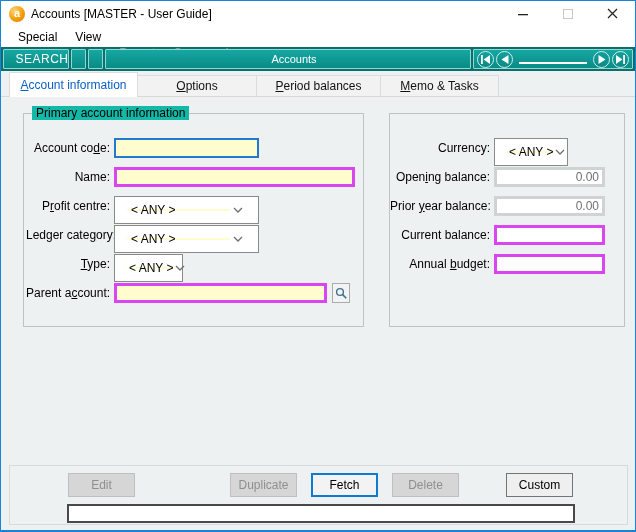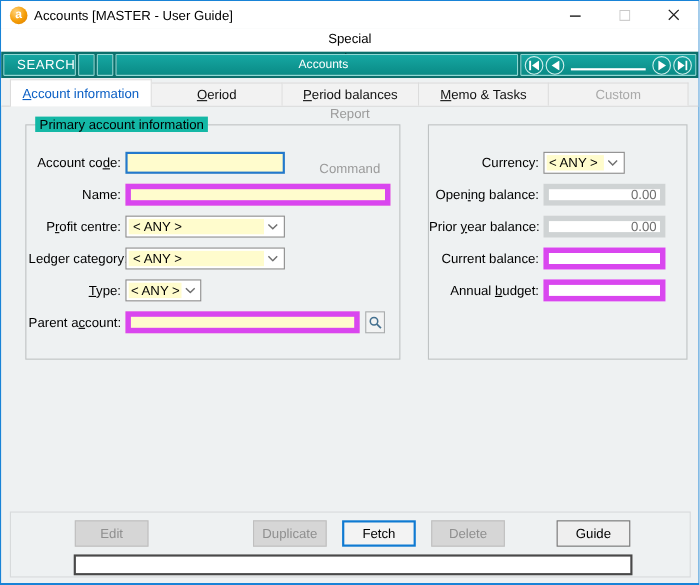--- a/index.html
+++ b/index.html
@@ -16,21 +16,21 @@
   .titlebar { height:25px; background:#fff; display:flex; align-items:center; padding-left:8px; }
   .app-icon {
     width:16px; height:16px; border-radius:50%;
     background:radial-gradient(circle at 35% 30%, #ffd27a 0%, #f59d06 55%, #d97c00 100%);
     color:#fff; font-weight:bold; font-size:11px; line-height:15px; text-align:center;
   }
   .title-text { margin-left:6px; font-size:12px; }
   .win-controls { margin-left:auto; display:flex; height:100%; }
   .win-btn { width:45px; height:100%; display:flex; align-items:center; justify-content:center; }
   
-  .menubar { height:21px; background:#fff; display:flex; align-items:center; padding-left:0;flex-direction:column; }
+  .menubar { height:21px; background:#fff; display:flex; align-items:center; padding-left:8px; }
   .menu-item { padding:2px 9px; }
   .menu-item.disabled { color:#9b9b9b;margin-top:32px; }
   
   .banner { height:24px; background:#0b6f6b; display:flex; gap:2px; padding:2px; }
   .seg {
     background:linear-gradient(#16a7a2, #0a8b86);
     border:1px solid #8fd8d4; border-radius:1px;
     display:flex; align-items:center; justify-content:center;padding-left:12px;
   }
   .seg-search { width:66px; color:#fff; font-size:12px; letter-spacing:.5px; }
@@ -62,29 +62,29 @@
   .groupbox { position:absolute; border:1px solid #bfc3c4; }
   .gb-title { position:absolute; top:-8px; left:8px; background:#14b8a6; padding:0 4px; white-space:nowrap; }
   .g-primary  { left:22px;  top:112px; width:341px; height:214px; }
   .g-financial{ left:388px; top:112px; width:236px; height:214px; }
   .g-comments { left:22px;  top:338px; width:601px; height:110px; }
   
   .flabel { position:absolute; text-align:right; white-space:nowrap; }
   .g-primary  .flabel { left:2px; width:84px; }
   .g-financial .flabel{ left:0px; width:100px; }
   .tbox {
-    position:absolute; height:20px; border:5px solid #d946ef; background:#fff;
+    position:absolute; height:20px; border:3px solid #d946ef; background:#fff;
     font:inherit; padding:0 3px; outline:none;
   }
   .yellow { background:#fffccd; }
   .focused { border:2px solid #2379cd; padding:0 2px; }
   .ro { border-color:#cfd3d4; color:#707070; text-align:right; }
   .combo {
-    position:absolute; height:20px; border:1px solid #8a8a8a; background:#fff;
-    display:flex; align-items:stretch; padding:2px;
+    position:absolute; height:28px; border:1px solid #8a8a8a; background:#fff;
+    display:flex; align-items:stretch; padding:12px;
   }
   .combo .val { flex:1; background:#fffccd; display:flex; align-items:center; padding:0 4px; white-space:nowrap; }
   .combo .dd  { width:16px; display:flex; align-items:center; justify-content:center; }
   .lookup-btn {
     position:absolute; width:18px; height:20px; border:1px solid #a9acad; background:#f2f3f3;
     display:flex; align-items:center; justify-content:center;
   }
   
   .comments-box {
     position:absolute; left:10px; top:18px; width:580px; height:78px;
@@ -177,36 +177,31 @@
 
   <div class="tabbar">
     <div class="tab active" style="width:129px">
       <span></span>
         <span class="ak">A</span>
         <span>ccount information</span>
     </div>
     <div class="tab" style="width:119px">
       <span></span>
         <span class="ak">O</span>
-        <span>eriod</span>
+        <span>ptions</span>
     </div>
     <div class="tab" style="width:124px">
       <span></span>
         <span class="ak">P</span>
         <span>eriod balances</span>
     </div>
     <div class="tab" style="width:118px">
       <span></span>
         <span class="ak">M</span>
         <span>emo &amp; Tasks</span>
-    </div>
-    <div class="tab disabled" style="width:127px">
-      <span>Custom</span>
-        <span class="ak"></span>
-        <span></span>
     </div>
   </div>
 
   <div class="groupbox g-primary">
     <div class="gb-title">Primary account information</div>
 
     <div class="flabel" style="top:27px">
       <span>Account co</span><span class="ak">d</span><span>e:</span>
     </div>
     <input class="tbox yellow focused" style="left: 90px; top: 24px; width: 145px;" value="">
@@ -298,16 +293,16 @@
     </div>
     <input class="tbox" style="left: 104px; top: 140px; width: 111px;" value="">
   </div>
 
 
   <div class="bottom-box"></div>
   <button class="btn btn-disabled" style="left:67px">Edit</button>
   <button class="btn btn-disabled" style="left:229px">Duplicate</button>
   <button class="btn btn-default" style="left:310px">Fetch</button>
   <button class="btn btn-disabled" style="left:391px">Delete</button>
-  <button class="btn btn-enabled" style="left:505px">Guide</button>
+  <button class="btn btn-enabled" style="left:505px">Custom</button>
   <input class="status-input" value="" style="">
 
 </div>
 
 </body></html>

